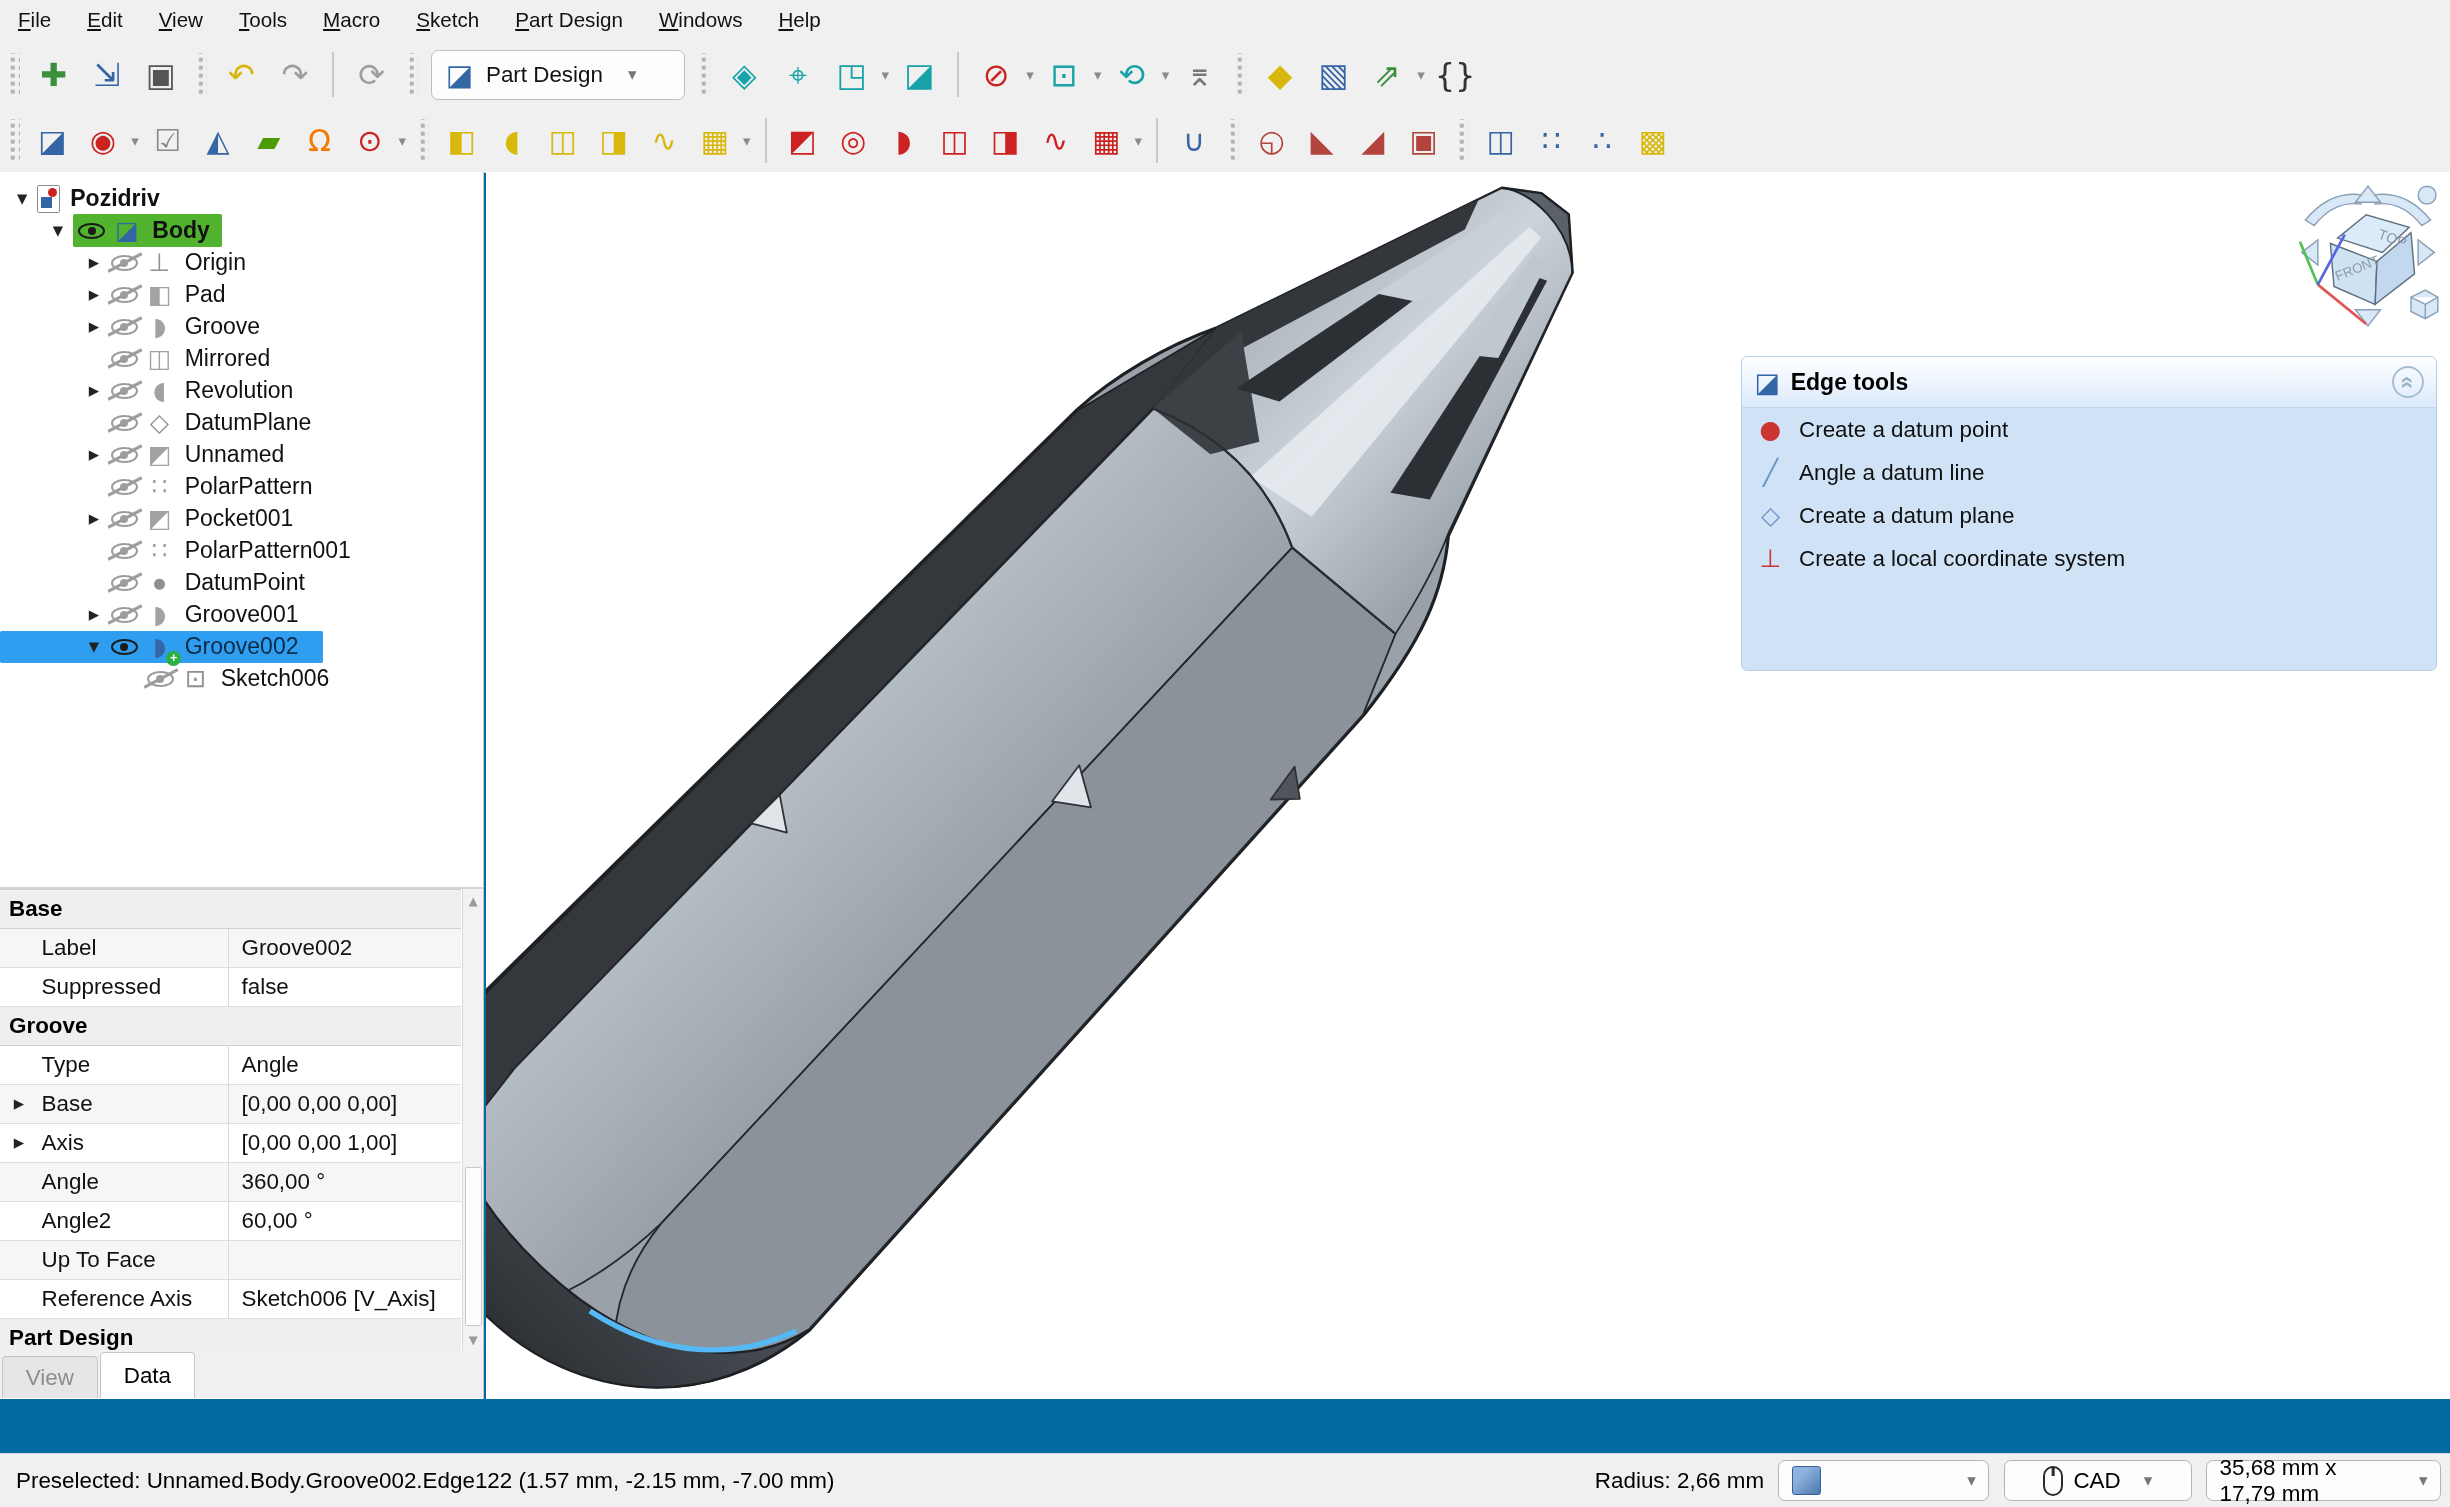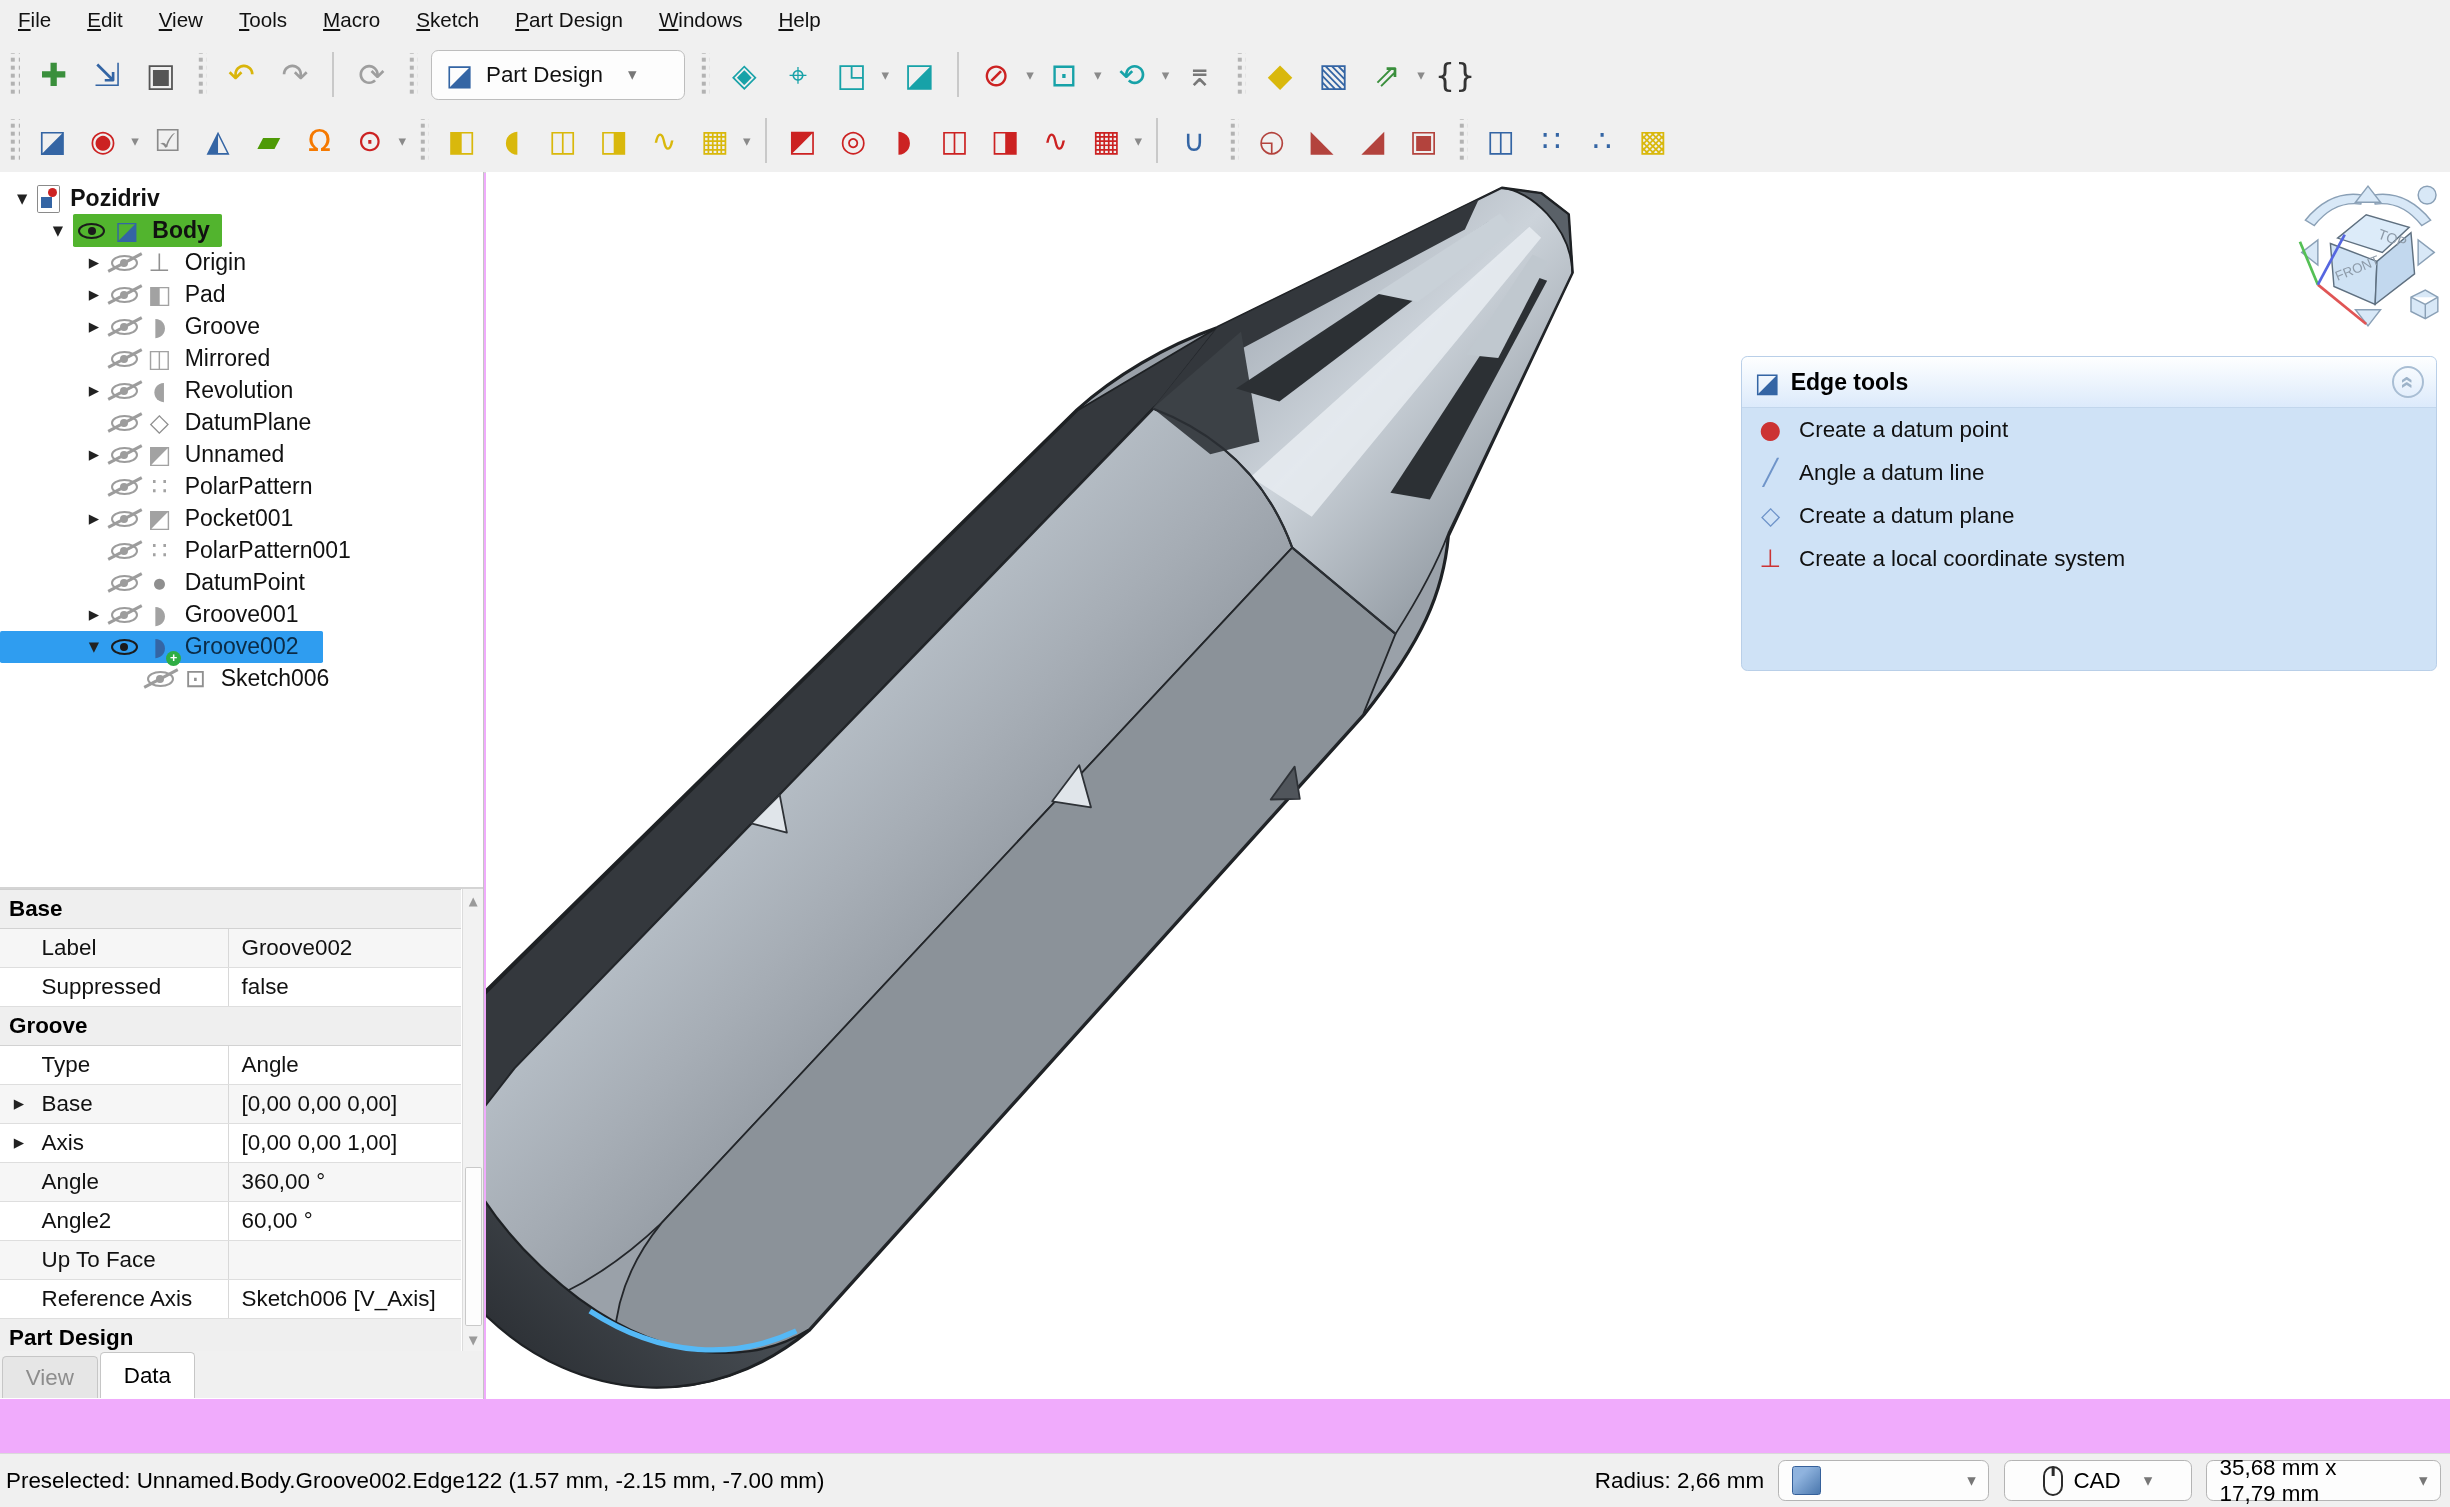--- a/index.html
+++ b/index.html
@@ -1,18 +1,18 @@
 <!DOCTYPE html>
 <html style="font-size:14.3px"><head>
 <meta charset="utf-8">
 <style>
   html,body{margin:0;padding:0;width:2450px;height:1507px;overflow:hidden;
     font-family:"Liberation Sans",sans-serif;background:#f0f0f0;
     -webkit-font-smoothing:antialiased}
-  #app{position:absolute;inset:0;width:2450px;height:1507px;background:#f0abfc}
+  #app{position:absolute;inset:0;width:2450px;height:1507px;background:#0369a1}
   .glyph{font-family:"DejaVu Sans",sans-serif}
 
   
   #menubar{position:absolute;left:0;top:0;width:100%;height:40px;background:#f0f0f0;
     display:flex;align-items:center;font-size:20.6px;color:#111}
   .menu-item{padding:0 18px;height:40px;line-height:40px;cursor:default}
   .menu-item u{text-decoration:underline}
 
   
   #tb1{position:absolute;left:0;top:40px;width:100%;height:69px;display:flex;align-items:center;
@@ -123,21 +123,21 @@
     border-radius:7.2px 7.2px 0 0;display:flex;align-items:center;gap:18px;padding:0 23px;font-size:23px;color:#111}
   .doc-mini{width:21.5px;height:27px;background:#fff;border:1.8px solid #8a8a8a;border-radius:1.8px;
     position:relative;box-sizing:border-box;flex:none}
   .doc-mini::before{content:"";position:absolute;left:2.7px;bottom:2.7px;width:9.9px;height:9.9px;background:#3465a4}
   .doc-mini::after{content:"";position:absolute;right:1.8px;top:1.8px;width:8px;height:8px;border-radius:50%;background:#cc2222}
   #mdi-close{color:#8a8a8a;font-size:27px;font-weight:bold;font-family:"DejaVu Sans",sans-serif}
 
   
   #statusbar{position:absolute;left:0;top:1453px;width:100%;height:54px;background:#f0f0f0;
     border-top:0.9px solid #dadada;display:flex;align-items:center;font-size:22.4px;color:#000;box-sizing:border-box}
-  #status-left{margin-left:6px;flex:1;white-space:nowrap}
+  #status-left{margin-left:16px;flex:1;white-space:nowrap}
   #status-right{display:flex;align-items:center;gap:14.3px;margin-right:9px}
   .sb-combo{height:41px;border:1.8px solid #b4b4b4;border-radius:7.2px;background:#fdfdfd;
     display:flex;align-items:center;gap:10.7px;padding:0 12.5px;box-sizing:border-box}
   .color-swatch{width:29px;height:29px;background:linear-gradient(135deg,#8fb3de 30%,#4a77ad);
     border:1.8px solid #35609a;border-radius:2.7px;box-sizing:border-box}
   .mouse-ic{width:19.7px;height:30px;border:2.7px solid #2b2b2b;border-radius:9.9px;position:relative;
     display:inline-block;box-sizing:border-box;flex:none}
   .mouse-ic::before{content:"";position:absolute;left:50%;top:-0.9px;width:2.7px;height:9px;background:#2b2b2b;
     transform:translateX(-50%)}
 </style>

